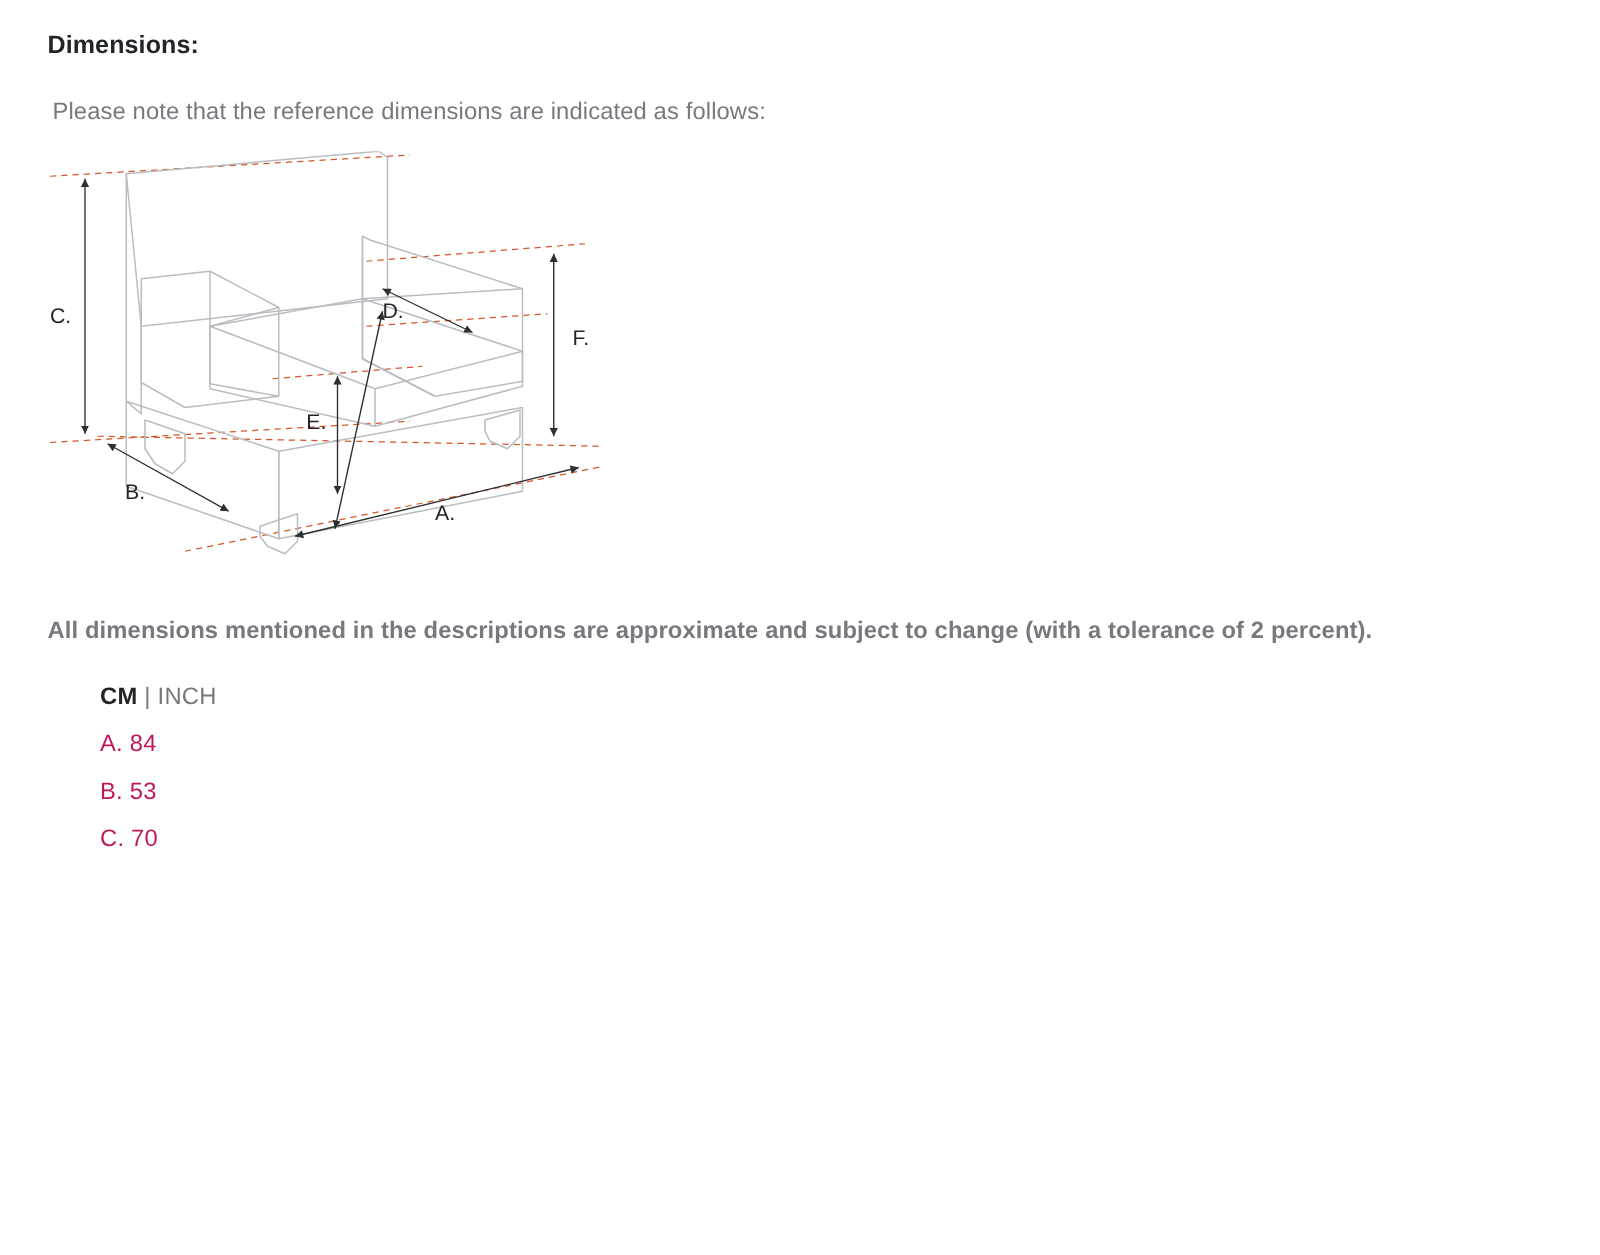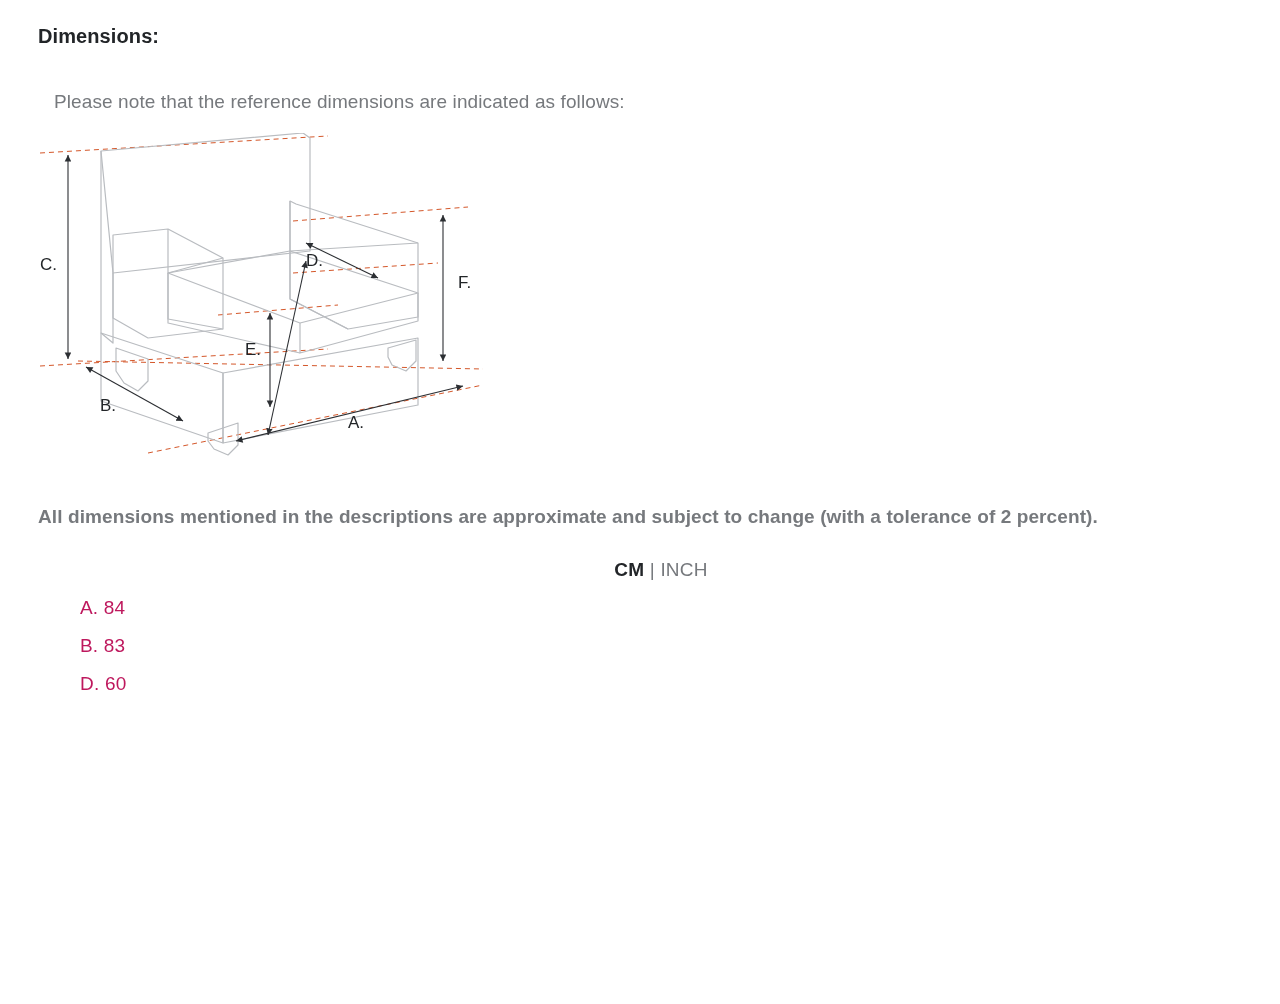--- a/index.html
+++ b/index.html
@@ -25,21 +25,21 @@
     font-size: 20px;
     font-weight: bold;
     color: #222528;
     margin: 0;
     padding-top: 25px;
     letter-spacing: 0.1px;
   }
   .intro {
     font-size: 19px;
     color: #76797d;
-    margin: 16px;
+    margin: 4px;
     padding-top: 27px;
     letter-spacing: 0.1px;
   }
   .figure-wrap {
     position: relative;
     width: 500px;
     height: 345px;
     margin-top: 20px;
     margin-left: 0px;
   }
@@ -59,21 +59,20 @@
   .dims {
     margin: 0;
     padding: 28px 0 0 42px;
     list-style: none;
   }
   .dims .unit-row {
     font-size: 19px;
     color: #76797d;
     padding-bottom: 16px;
     letter-spacing: 0.2px;
-    text-align: center;
   }
   .dims .unit-row .unit-primary {
     font-weight: bold;
     color: #222528;
   }
   .dims li {
     font-size: 19px;
     color: #be185d;
     padding-bottom: 16px;
     letter-spacing: 0.2px;
@@ -153,17 +152,17 @@
         <text x="310" y="295">A.</text>
       </g>
     </svg>
   </div>
 
   <p class="note">All dimensions mentioned in the descriptions are approximate and subject to change (with a tolerance of 2 percent).</p>
 
   <ul class="dims">
     <li class="unit-row"><span class="unit-primary">CM</span><span> | </span><span>INCH</span></li>
     <li>A. 84</li>
-    <li>B. 83</li>
-    <li>D. 60</li>
+    <li>B. 53</li>
+    <li>C. 70</li>
   </ul>
 
 </div>
 
 </body></html>

